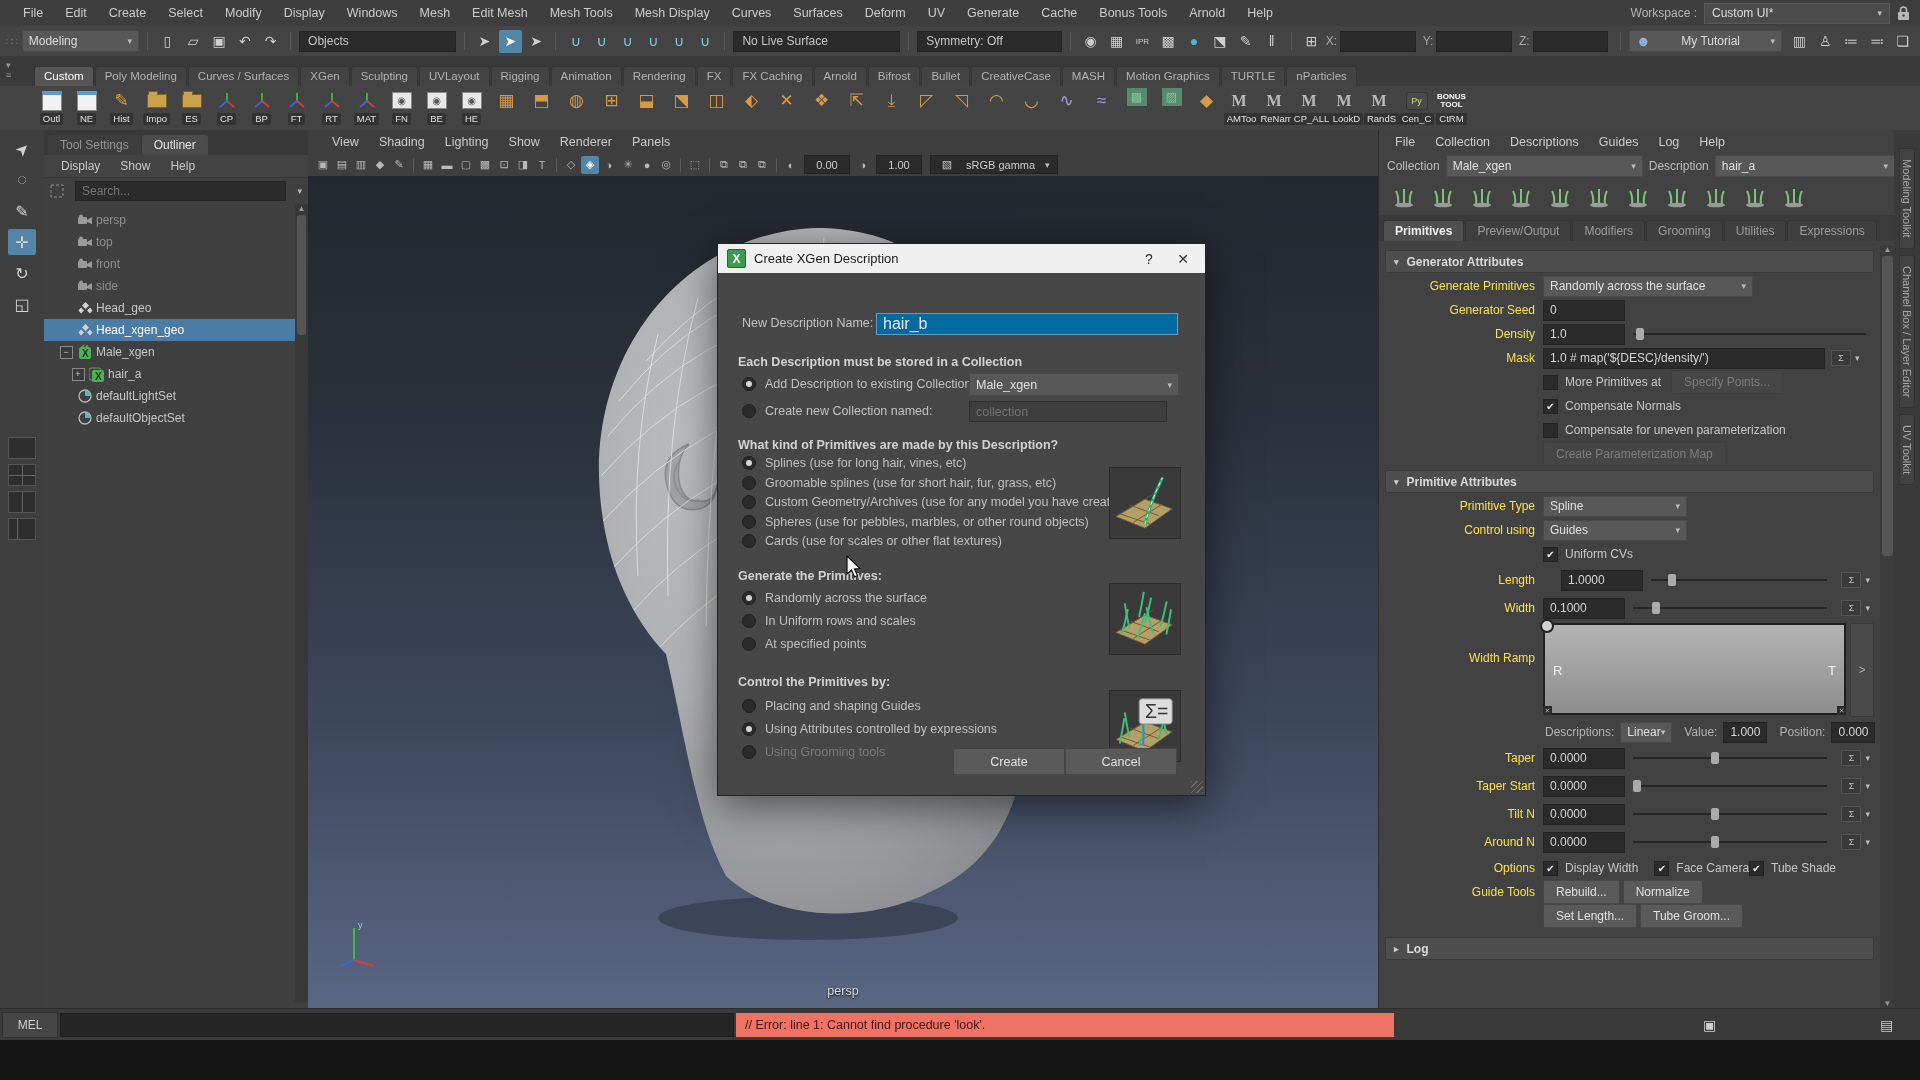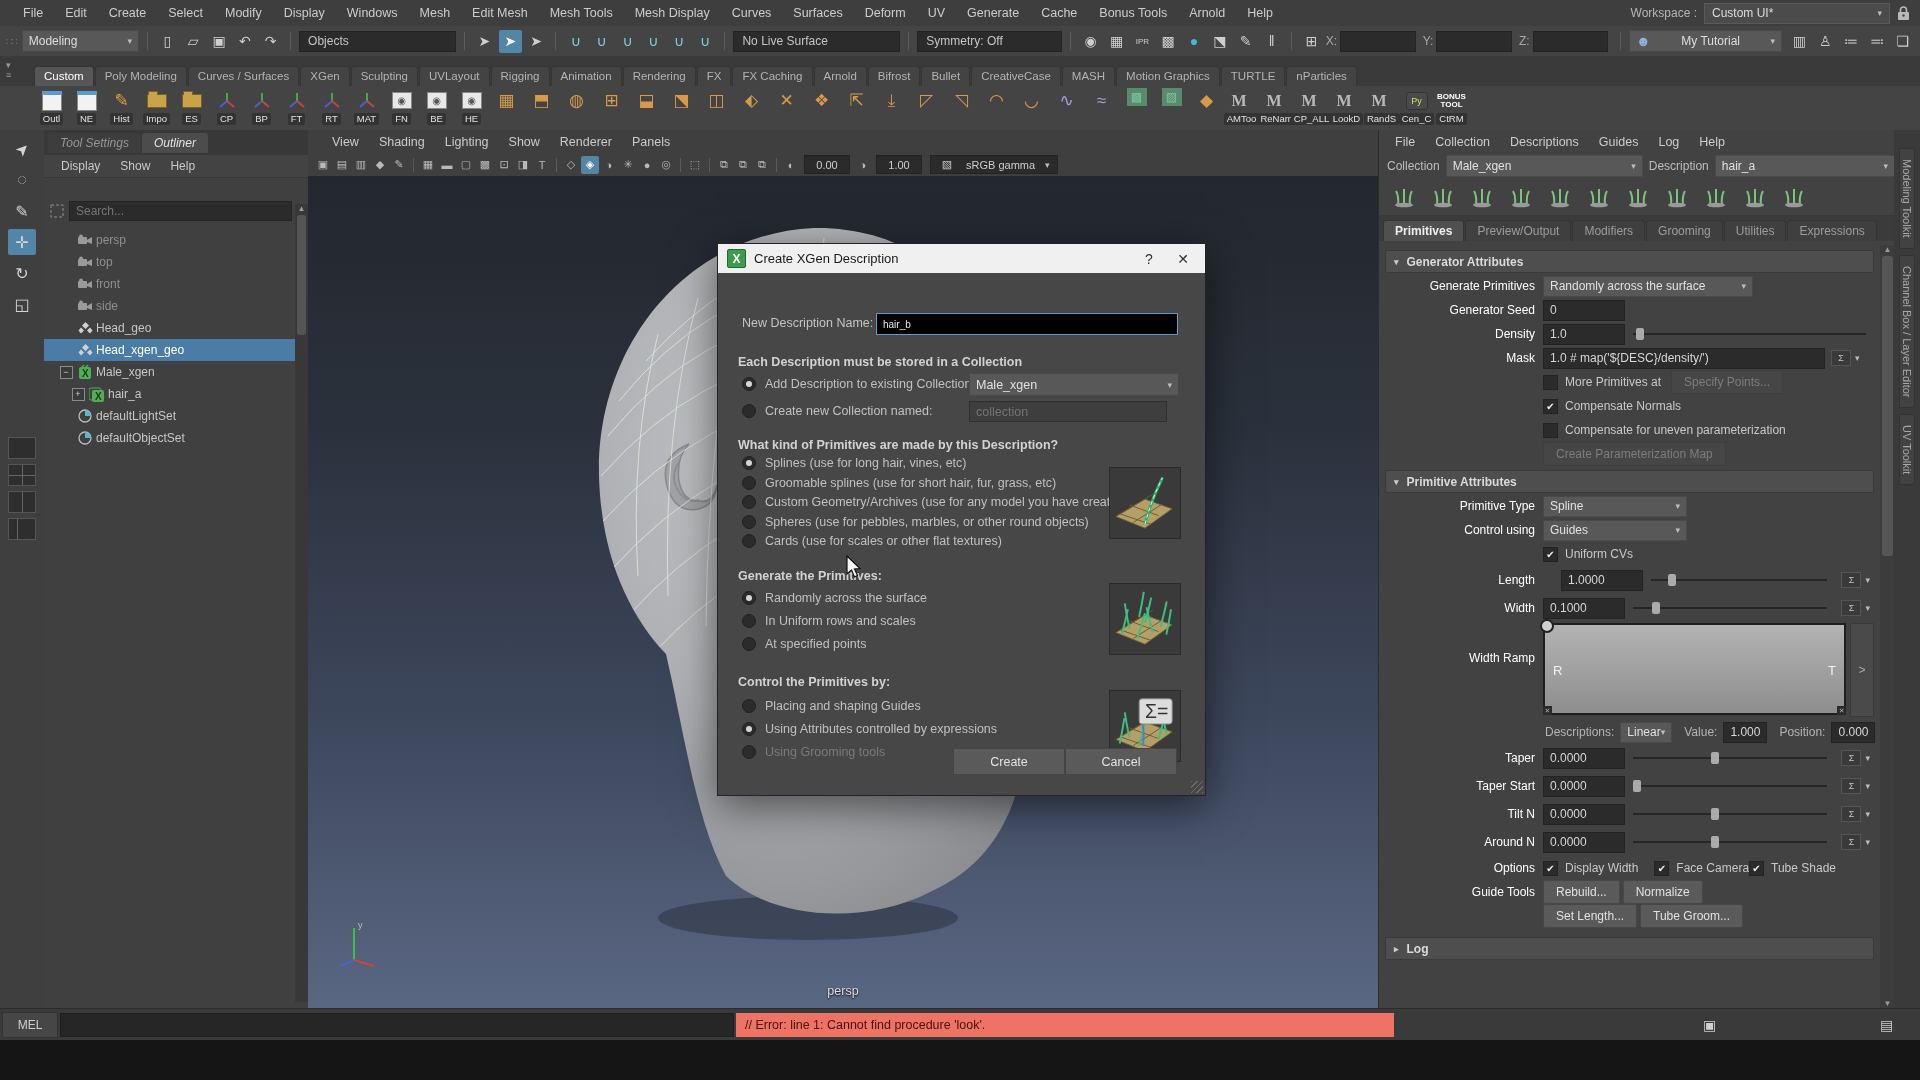--- a/index.html
+++ b/index.html
@@ -53,26 +53,26 @@
   #toolbox{left:0;top:0;width:44px;height:878px;background:#3f3f3f;border-right:1px solid #313131;
            display:flex;flex-direction:column;align-items:center;padding-top:6px;gap:5px;}
   .tool{width:28px;height:26px;display:flex;align-items:center;justify-content:center;color:#d4d4d4;
         font-size:16px;border-radius:2px;}
   .tool.active{background:#5285a6;}
   .laybtn{width:26px;height:20px;background:#2e2e2e;border:1px solid #555;position:relative;}
   .laybtn .vline{position:absolute;top:0;bottom:0;left:50%;width:1px;background:#666;}
   .laybtn .hline{position:absolute;left:0;right:0;top:50%;height:1px;background:#666;}
   
   #outliner{left:44px;top:0;width:264px;height:878px;background:#404040;border-right:1px solid #2d2d2d;}
-  .pane-tabs{display:flex;background:#383838;height:25px;align-items:center;padding-left:4px;gap:1px;font-style:italic;}
+  .pane-tabs{display:flex;background:#383838;height:25px;align-items:flex-end;padding-left:4px;gap:1px;}
   .pane-tab{padding:3px 12px;font-size:12px;color:#969696;background:#3d3d3d;border-radius:3px 3px 0 0;}
   .pane-tab.active{background:#4c4c4c;color:#e3e3e3;}
   .ol-menus{display:flex;gap:2px;height:22px;align-items:center;padding-left:8px;background:#434343;border-bottom:1px solid #383838;}
   .ol-menu{padding:0 9px;color:#c9c9c9;}
-  .ol-search{display:flex;align-items:center;gap:5px;padding:3px 6px;background:#404040;margin-top:20px;}
+  .ol-search{display:flex;align-items:center;gap:11px;padding:3px 6px;background:#404040;}
   .ol-search input{flex:1;height:18px;background:#2b2b2b;border:1px solid #242424;color:#a9a9a9;
                    font-family:inherit;font-size:12px;padding:0 6px;outline:none;}
   .tree{padding-top:5px;position:relative;}
   .tree-row{height:22px;display:flex;align-items:center;color:#c6c6c6;position:relative;}
   .tree-row.dim{color:#8f8f8f;}
   .tree-row.selected{background:#4a7ca6;color:#fff;}
   .tw{display:inline-flex;align-items:center;justify-content:center;}
   .expander{width:11px;height:11px;border:1px solid #8a8a8a;color:#cfcfcf;font-size:9px;line-height:9px;
             display:flex;align-items:center;justify-content:center;background:#3a3a3a;}
   .olscroll{position:absolute;right:0;top:74px;bottom:6px;width:13px;background:#383838;display:flex;
@@ -105,21 +105,21 @@
   .xg-tabs{display:flex;align-items:flex-end;height:25px;background:#3b3b3b;padding-left:4px;gap:1px;}
   .xg-tab{padding:3px 11px;font-size:12px;color:#9c9c9c;background:#3f3f3f;border:1px solid #343434;
           border-bottom:none;border-radius:3px 3px 0 0;white-space:nowrap;}
   .xg-tab.active{background:#505050;color:#eee;font-weight:bold;}
   .xg-content{position:absolute;top:115px;left:0;right:15px;bottom:0;overflow:hidden;}
   .sec-head{height:21px;background:#4e4e4e;border:1px solid #3a3a3a;border-radius:2px;margin:5px 6px 2px 6px;
             display:flex;align-items:center;gap:8px;padding-left:8px;color:#dadada;font-weight:bold;}
   .tri{font-size:9px;color:#ccc;}
   .row{display:flex;align-items:center;height:22px;margin:2px 6px;}
   .rowpad{height:26px;}
-  .lbl{width:150px;text-align:right;padding-right:8px;color:#ffffff;flex:none;}
+  .lbl{width:150px;text-align:right;padding-right:8px;color:#fde047;flex:none;}
   .fld{height:19px;background:#2b2b2b;border:1px solid #232323;color:#d6d6d6;display:flex;align-items:center;
        padding:0 6px;}
   .dd{height:19px;background:#585858;border:1px solid #494949;color:#e0e0e0;display:flex;align-items:center;
       justify-content:space-between;padding:0 6px;}
   .slider{position:relative;height:2px;background:#262626;flex:1;margin:0 8px;}
   .handle{position:absolute;top:-5px;width:8px;height:12px;background:#ababab;border-radius:2px;}
   .mapbtn{width:18px;height:14px;background:#3a3a3a;border:1px solid #555;color:#bfc6ce;font-size:9px;
           display:flex;align-items:center;justify-content:center;margin-left:6px;}
   .cb{width:13px;height:13px;background:#2b2b2b;border:1px solid #222;display:inline-flex;align-items:center;
       justify-content:center;color:#f0f0f0;font-size:10px;flex:none;margin-right:7px;}
@@ -151,22 +151,22 @@
              color:#1a1a1a;font-size:13px;}
   .xicon{width:17px;height:17px;background:#3d9b50;border:1px solid #1f6b30;border-radius:2px;color:#fff;
          font-weight:bold;font-size:12px;display:flex;align-items:center;justify-content:center;flex:none;}
   #dlg-title .t{flex:1;}
   .tbtn{width:26px;text-align:center;color:#333;font-size:14px;}
   .dlg-body{position:absolute;left:0;top:29px;right:0;bottom:0;font-size:12.5px;color:#c3c3c3;}
   .dheading{position:absolute;left:20px;font-weight:bold;color:#d2d2d2;}
   .dradio{position:absolute;left:24px;display:flex;align-items:center;color:#c0c0c0;white-space:nowrap;}
   .dradio.dis{color:#7b7b7b;}
   .thumb{position:absolute;left:391px;width:70px;height:70px;background:#3a3a3a;border:1px solid #2a2a2a;}
-  #dlg-name-input{position:absolute;left:158px;top:40px;width:288px;height:20px;background:#000000;
-       border:1px solid #5e9dc4;color:#e6e6e6;font-family:inherit;font-size:10px;padding:0 6px;outline:none;}
+  #dlg-name-input{position:absolute;left:158px;top:40px;width:288px;height:20px;background:#0369a1;
+       border:1px solid #5e9dc4;color:#e6e6e6;font-family:inherit;font-size:16px;padding:0 6px;outline:none;}
   .dlg-dd{position:absolute;left:251px;width:196px;height:21px;background:#585858;border:1px solid #494949;
           color:#e0e0e0;display:flex;align-items:center;justify-content:space-between;padding:0 6px;}
   #dlg-newcol{position:absolute;left:251px;top:128px;width:184px;height:19px;background:#3e3e3e;
        border:1px solid #2e2e2e;color:#8d8d8d;font-family:inherit;font-size:12.5px;padding:0 6px;outline:none;}
   .dlg-btn{position:absolute;width:110px;height:25px;background:#5a5a5a;border:1px solid #454545;color:#e2e2e2;
            display:flex;align-items:center;justify-content:center;font-size:12.5px;}
   .grip{position:absolute;right:2px;bottom:2px;width:12px;height:12px;
         background:repeating-linear-gradient(135deg,#6a6a6a 0 1px,transparent 1px 4px);}
   
   #cmdline{top:1008px;left:0;right:0;height:32px;background:#3a3a3a;display:flex;align-items:center;gap:2px;

